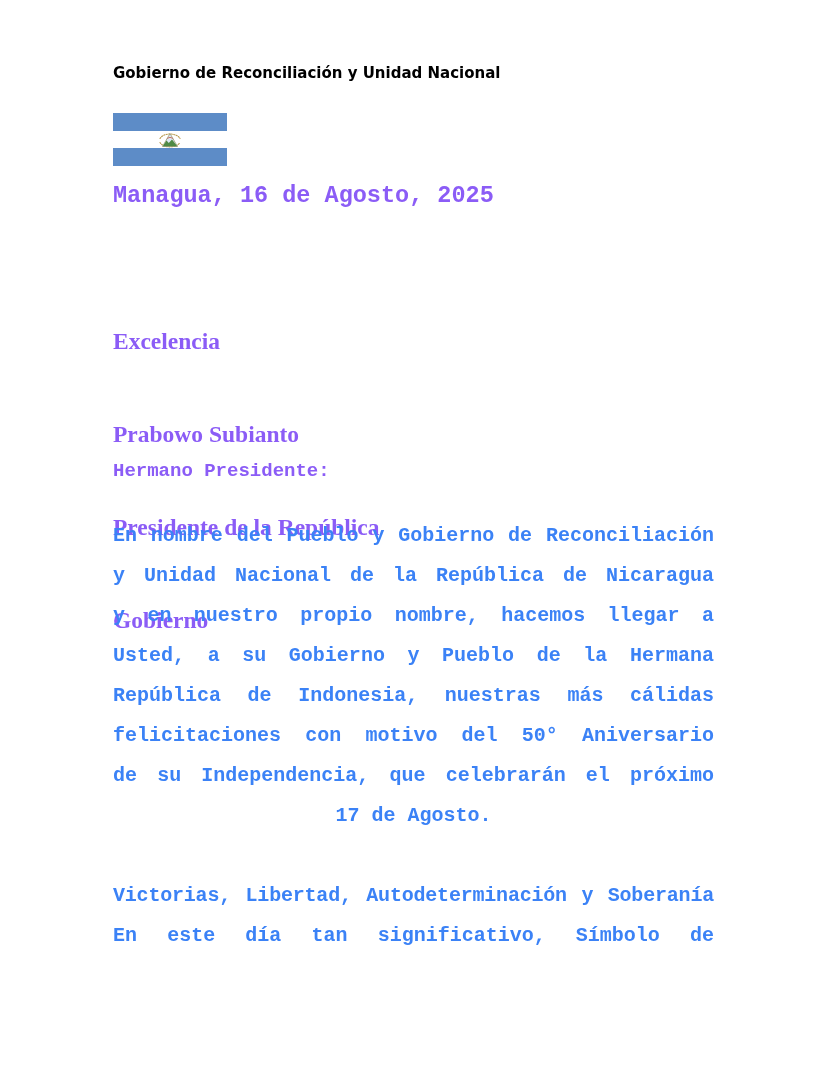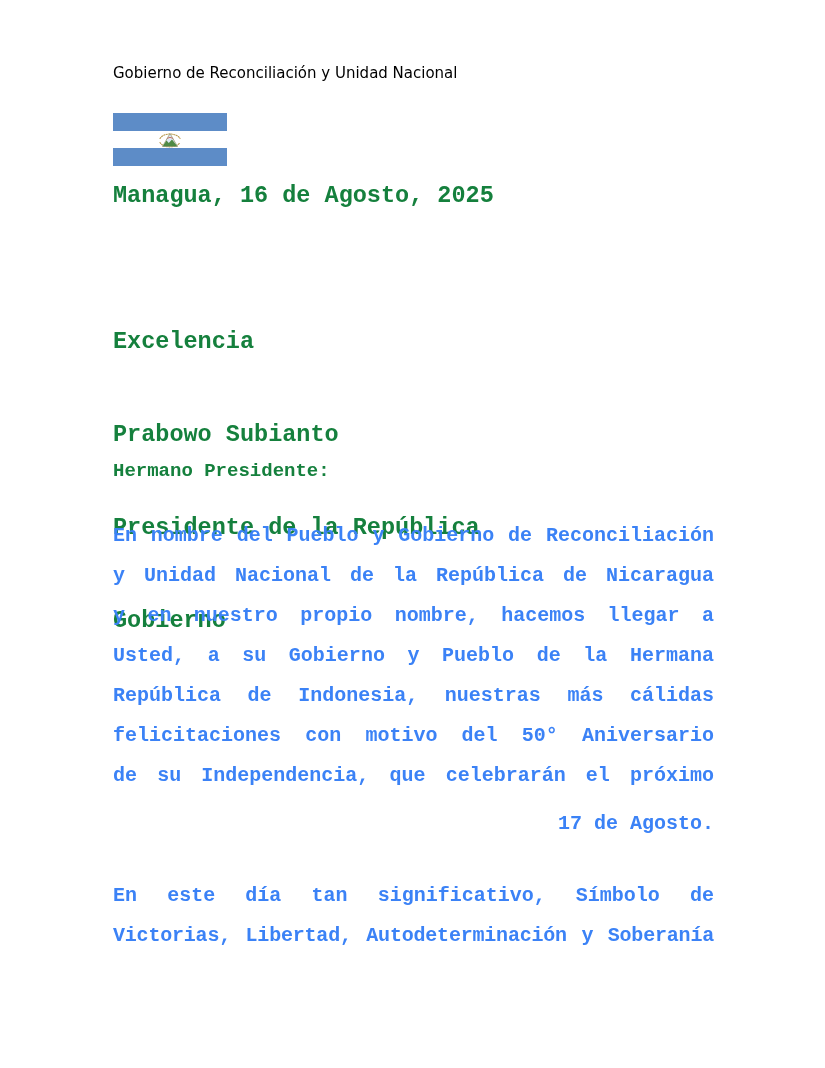--- a/index.html
+++ b/index.html
@@ -11,21 +11,21 @@
     overflow: hidden;
     color: #000;
   }
 
   
   .letterhead {
     position: absolute;
     left: 113px;
     top: 63px;
     font-family: "DejaVu Sans", sans-serif;
-    font-weight: normal;
+    font-weight: bold;
     font-size: 15px;
     line-height: 20px;
     color: #000;
     white-space: nowrap;
   }
 
   
   .flag {
     position: absolute;
     left: 113px;
@@ -42,36 +42,37 @@
     position: absolute;
     left: 50%;
     top: 50%;
     transform: translate(-50%, -50%);
   }
 
   
   .mono {
     font-family: "Liberation Mono", monospace;
     font-weight: bold;
-    color: #15803d;
+    color: #8b5cf6;
     white-space: pre;
   }
   .dateline {
     position: absolute;
     left: 113px;
     top: 181px;
     font-size: 23.5px;
     line-height: 30px;
   }
   .recipient {
     position: absolute;
     left: 113px;
     top: 264px;
     font-size: 23.5px;
     line-height: 31px;
+    font-family: Liberation Serif, serif;
   }
   .salutation {
     position: absolute;
     left: 113px;
     top: 456px;
     font-size: 19px;
     line-height: 30px;
   }
 
   .bodypar {
@@ -85,21 +86,21 @@
     color: #3b82f6;
   }
   .bodypar.p1 { top: 516px; }
   .bodypar.p2 { top: 876px; }
   .bline { width: 100%; }
   .jline {
     text-align: justify;
     text-align-last: justify;
     text-justify: inter-word;
   }
-  .lline { text-align: right; margin-top: 8px; }
+  .lline { text-align: center; }
   .tight { letter-spacing: -0.2px; }
 </style>
 </head>
 <body style="color: rgb(0, 0, 0);">
 
 <div class="page">
 
   <div class="letterhead">
     <div>Gobierno de Reconciliación y Unidad Nacional</div>
   </div>
@@ -140,17 +141,17 @@
     <div class="bline jline">y Unidad Nacional de la República de Nicaragua</div>
     <div class="bline jline">y en nuestro propio nombre, hacemos llegar a</div>
     <div class="bline jline">Usted, a su Gobierno y Pueblo de la Hermana</div>
     <div class="bline jline">República de Indonesia, nuestras más cálidas</div>
     <div class="bline jline">felicitaciones con motivo del 50° Aniversario</div>
     <div class="bline jline">de su Independencia, que celebrarán el próximo</div>
     <div class="bline lline">17 de Agosto.</div>
   </div>
 
   <div class="bodypar p2">
+    <div class="bline jline tight">Victorias, Libertad, Autodeterminación y Soberanía</div>
     <div class="bline jline">En este día tan significativo, Símbolo de</div>
-    <div class="bline jline tight">Victorias, Libertad, Autodeterminación y Soberanía</div>
   </div>
 
 </div>
 
 </body></html>

